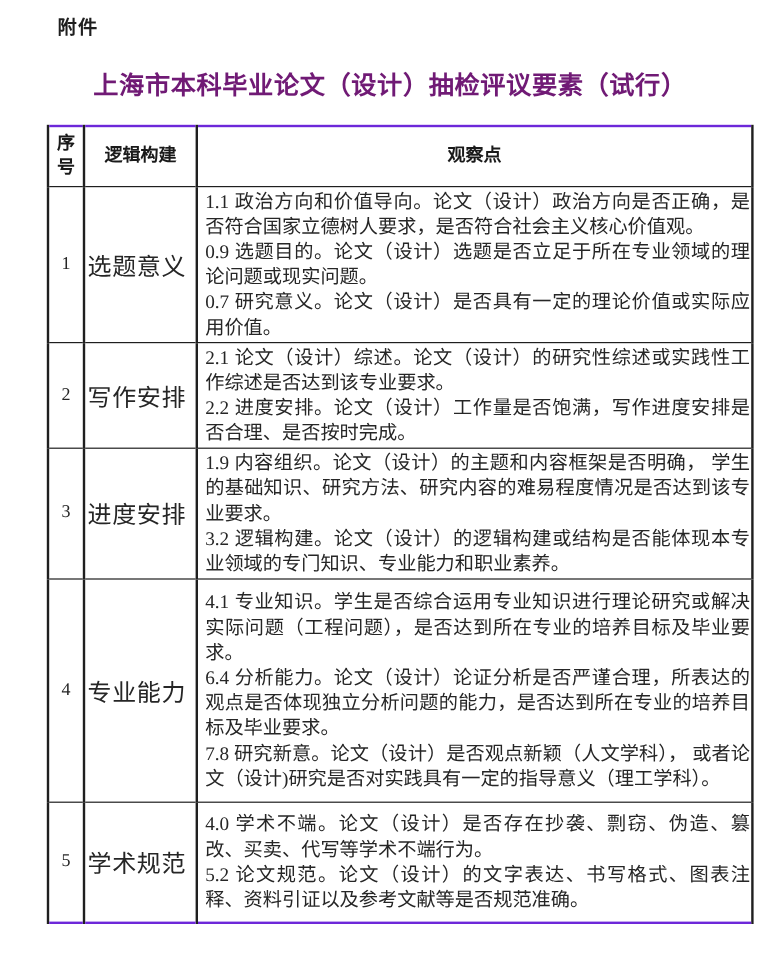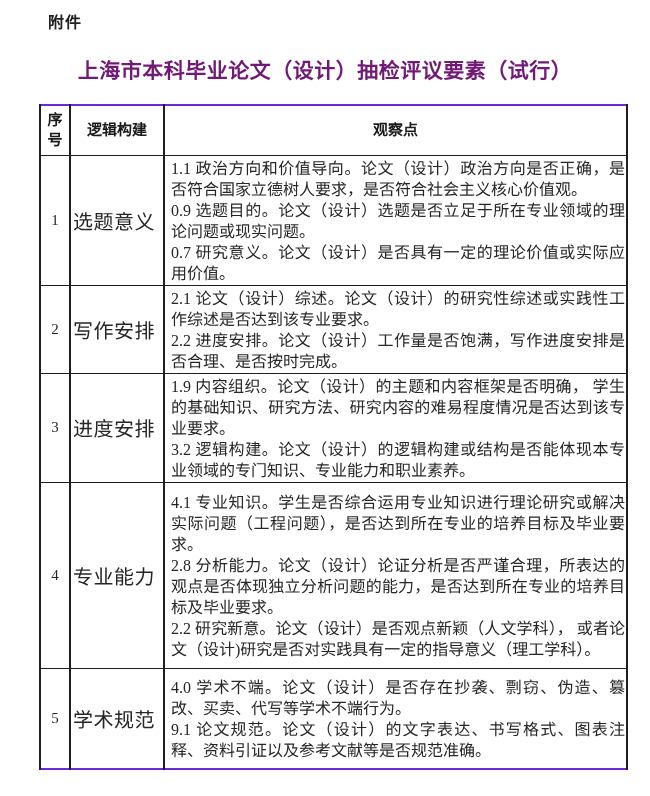--- a/index.html
+++ b/index.html
@@ -138,29 +138,29 @@
           <p>1.9 内容组织。论文（设计）的主题和内容框架是否明确， 学生的基础知识、研究方法、研究内容的难易程度情况是否达到该专业要求。</p>
           <p>3.2 逻辑构建。论文（设计）的逻辑构建或结构是否能体现本专业领域的专门知识、专业能力和职业素养。</p>
         </td>
       </tr>
 
       <tr class="row-4">
         <td class="cell-no">4</td>
         <td class="cell-elem">专业能力</td>
         <td class="cell-obs">
           <p>4.1 专业知识。学生是否综合运用专业知识进行理论研究或解决实际问题（工程问题），是否达到所在专业的培养目标及毕业要求。</p>
-          <p>2.8 分析能力。论文（设计）论证分析是否严谨合理，所表达的观点是否体现独立分析问题的能力，是否达到所在专业的培养目标及毕业要求。</p>
-          <p>2.2 研究新意。论文（设计）是否观点新颖（人文学科）， 或者论文（设计)研究是否对实践具有一定的指导意义（理工学科）。</p>
+          <p>6.4 分析能力。论文（设计）论证分析是否严谨合理，所表达的观点是否体现独立分析问题的能力，是否达到所在专业的培养目标及毕业要求。</p>
+          <p>7.8 研究新意。论文（设计）是否观点新颖（人文学科）， 或者论文（设计)研究是否对实践具有一定的指导意义（理工学科）。</p>
         </td>
       </tr>
 
       <tr class="row-5">
         <td class="cell-no">5</td>
         <td class="cell-elem">学术规范</td>
         <td class="cell-obs">
           <p>4.0 学术不端。论文（设计）是否存在抄袭、剽窃、伪造、篡改、买卖、代写等学术不端行为。</p>
-          <p>9.1 论文规范。论文（设计）的文字表达、书写格式、图表注释、资料引证以及参考文献等是否规范准确。</p>
+          <p>5.2 论文规范。论文（设计）的文字表达、书写格式、图表注释、资料引证以及参考文献等是否规范准确。</p>
         </td>
       </tr>
     </tbody>
   </table>
 
 </div>
 
 </body></html>

